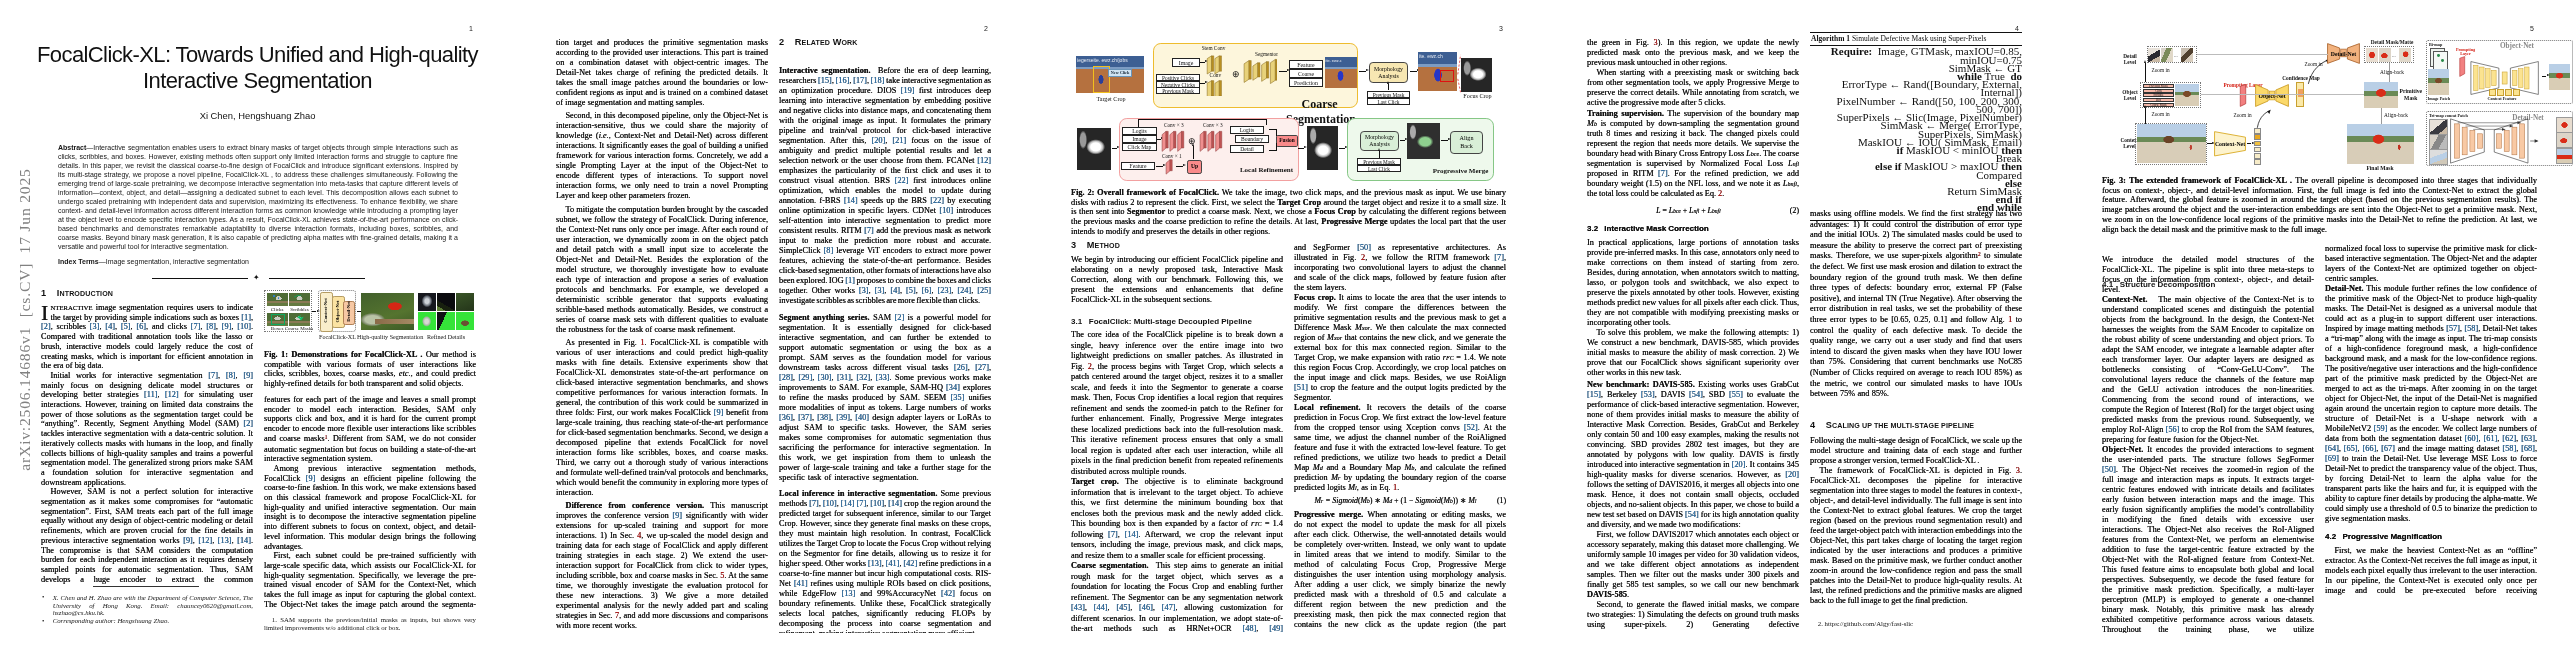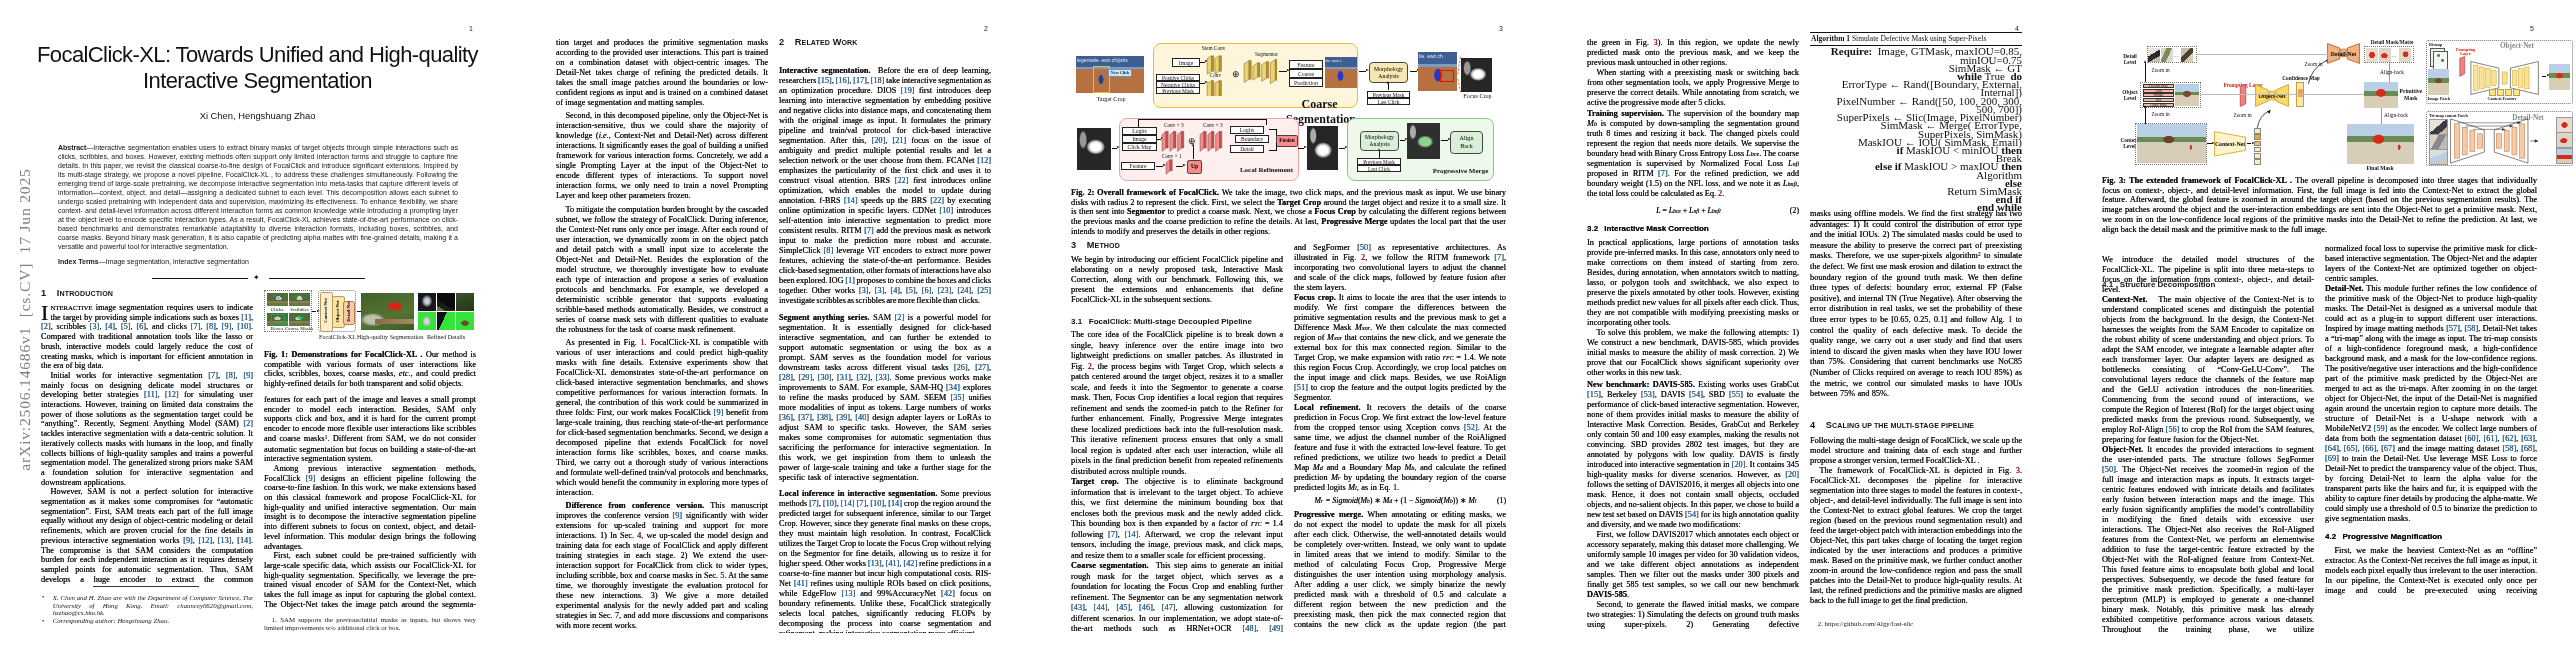--- a/index.html
+++ b/index.html
@@ -297,21 +297,21 @@
   <div style="padding-left:7.2px;">SimMask ← GT</div>
   <div style="padding-left:7.2px;"><b>while</b> True&nbsp; <b>do</b></div>
   <div style="padding-left:14.5px;">ErrorType ← Rand([Boundary, External, Internal])</div>
   <div style="padding-left:14.5px;">PixelNumber ← Rand([50, 100, 200, 300, 500, 700])</div>
   <div style="padding-left:14.5px;">SuperPixels ← Slic(Image, PixelNumber)</div>
   <div style="padding-left:14.5px;">SimMask ← Merge( ErrorType, SuperPixels, SimMask)</div>
   <div style="padding-left:14.5px;">MaskIOU ← IOU( SimMask, Email)</div>
   <div style="padding-left:14.5px;"><b>if</b> MaskIOU &lt; minIOU <b>then</b></div>
   <div style="padding-left:22px;">Break</div>
   <div style="padding-left:14.5px;"><b>else if</b> MaskIOU &gt; maxIOU <b>then</b></div>
-  <div style="padding-left:22px;">Algorithm</div>
+  <div style="padding-left:22px;">Compared</div>
   <div style="padding-left:14.5px;"><b>else</b></div>
   <div style="padding-left:22px;">Return SimMask</div>
   <div style="padding-left:14.5px;"><b>end if</b></div>
   <div style="padding-left:7.2px;font-family:Liberation Serif, serif;"><b>end while</b></div>
  </div>
 </div>
 <div class="col" style="left:264px;top:209px;height:191px;word-spacing:0.2px;line-height:10.6px;">
 <p class="np">masks using offline models. We find the first strategy has two advantages: 1) It could control the distribution of error type and the initial IOUs. 2) The simulated masks could be used to measure the ability to preserve the correct part of preexisting masks. Therefore, we use super-pixels algorithm<span class="r" style="font-size:5.6px;position:relative;top:-2.2px;">2</span> to simulate the defect. We first use mask erosion and dilation to extract the boundary region of the ground truth mask. We then define three types of defects: boundary error, external FP (False positive), and internal TN (True Negative). After observing the error distribution in real tasks, we set the probability of these three error types to be [0.65, 0.25, 0.1] and follow Alg. <span class="r">1</span> to control the quality of each defective mask. To decide the quality range, we carry out a user study and find that users intend to discard the given masks when they have IOU lower than 75%. Considering that current benchmarks use NoC85 (Number of Clicks required on average to reach IOU 85%) as the metric, we control our simulated masks to have IOUs between 75% and 85%.</p>
 </div>
 <div class="sec abs" style="left:264px;top:420px;">4&nbsp;&nbsp;&nbsp;&nbsp;S<span class="sc">CALING UP THE MULTI-STAGE PIPELINE</span></div>
@@ -475,16 +475,16 @@
 <div class="sub abs" style="left:41px;top:241px;margin-top:39px;">4.1&nbsp;&nbsp;&nbsp;Structure Decomposition</div>
 <div class="col" style="left:41px;top:255px;height:378px;word-spacing:0.1px;">
 <p class="np" style="word-spacing:1.4px;">We introduce the detailed model structures of the FocalClick-XL. The pipeline is split into three meta-steps to focus on the information from context-, object-, and detail-level.</p>
 <p class="np"><b>Context-Net.</b>&nbsp;&nbsp; The main objective of the Context-Net is to understand complicated scenes and distinguish the potential objects from the background. In the design, the Context-Net harnesses the weights from the SAM Encoder to capitalize on the robust ability of scene understanding and object priors. To adapt the SAM encoder, we integrate a learnable adapter after each transformer layer. Our adapter layers are designed as bottlenecks consisting of “Conv-GeLU-Conv”. The convolutional layers reduce the channels of the feature map and the GeLU activation introduces the non-linearities. Commencing from the second round of interactions, we compute the Region of Interest (RoI) for the target object using predicted masks from the previous round. Subsequently, we employ RoI-Align <span class="c">[56]</span> to crop the RoI from the SAM features, preparing for feature fusion for the Object-Net.</p>
 <p class="np jl" style="word-spacing:0.9px;"><b>Object-Net.</b> It encodes the provided interactions to segment the user-intended parts. The structure follows SegFormer <span class="c">[50]</span>. The Object-Net receives the zoomed-in region of the full image and interaction maps as inputs. It extracts target-centric features endowed with intricate details and facilitates early fusion between interaction maps and the image. This early fusion significantly amplifies the model’s controllability in modifying the fined details with excessive user interactions. The Object-Net also receives the RoI-Aligned features from the Context-Net, we perform an elementwise addition to fuse the target-centric feature extracted by the Object-Net with the RoI-aligned feature from Context-Net. This fused feature aims to encapsulate both global and local perspectives. Subsequently, we decode the fused feature for the primitive mask prediction. Specifically, a multi-layer perceptron (MLP) is employed to generate a one-channel binary mask. Notably, this primitive mask has already exhibited competitive performance across various datasets. Throughout the training phase, we utilize</p>
 </div>
 <div class="col" style="left:264px;top:244px;height:389px;word-spacing:-0.1px;">
 <p class="np">normalized focal loss to supervise the primitive mask for click-based interactive segmentation. The Object-Net and the adapter layers of the Context-Net are optimized together on object-centric samples.</p>
 <p class="np"><b>Detail-Net.</b> This module further refines the low confidence of the primitive mask of the Object-Net to produce high-quality masks. The Detail-Net is designed as a universal module that could act as a plug-in to support different user interactions. Inspired by image matting methods <span class="c">[57]</span>, <span class="c">[58]</span>, Detail-Net takes a “tri-map” along with the image as input. The tri-map consists of a high-confidence foreground mask, a high-confidence background mask, and a mask for the low-confidence regions. The positive/negative user interactions and the high-confidence part of the primitive mask predicted by the Object-Net are merged to act as the tri-maps. After zooming in on the target object for Object-Net, the input of the Detail-Net is magnified again around the uncertain region to capture more details. The structure of Detail-Net is a U-shape network with a MobileNetV2 <span class="c">[59]</span> as the encoder. We collect large numbers of data from both the segmentation dataset <span class="c">[60]</span>, <span class="c">[61]</span>, <span class="c">[62]</span>, <span class="c">[63]</span>, <span class="c">[64]</span>, <span class="c">[65]</span>, <span class="c">[66]</span>, <span class="c">[67]</span> and the image matting dataset <span class="c">[58]</span>, <span class="c">[68]</span>, <span class="c">[69]</span> to train the Detail-Net. Use leverage MSE Loss to force Detail-Net to predict the transparency value of the object. Thus, by forcing Detail-Net to learn the alpha value for the transparent parts like the hairs and fur, it is equipped with the ability to capture finer details by producing the alpha-matte. We could simply use a threshold of 0.5 to binarize the prediction to give segmentation masks.</p>
 <div class="sub" style="text-indent:0;margin:7.8px 0 4.4px 0;">4.2&nbsp;&nbsp;&nbsp;Progressive Magnification</div>
-<p class="jl">First, we make the heaviest Context-Net as an “offline” extractor. As the Context-Net receives the full image as input, it models each pixel equally thus irrelevant to the user interaction. In our pipeline, the Context-Net is executed only once per image and could be pre-executed using receiving</p>
+<p class="jl">First, we make the heaviest Context-Net as an “offline” extractor. As the Context-Net receives the full image as input, it models each pixel equally thus irrelevant to the user interaction. In our pipeline, the Context-Net is executed only once per image and could be pre-executed before receiving</p>
 </div>
 </div>
 
 
 </body></html>

